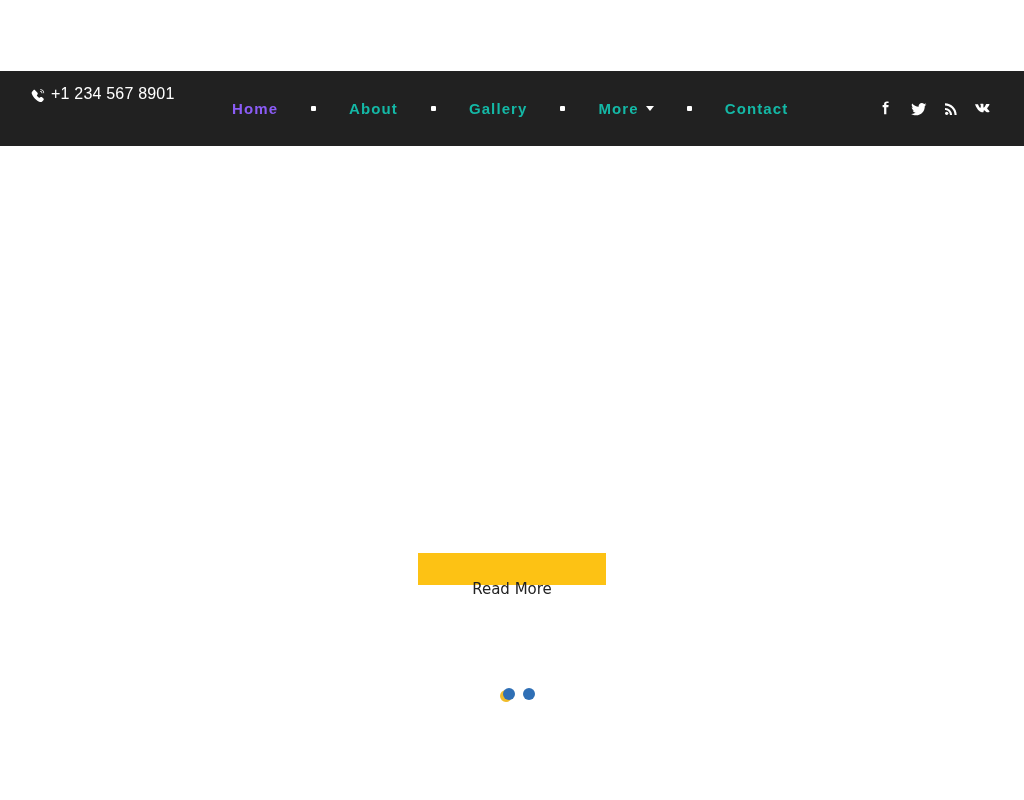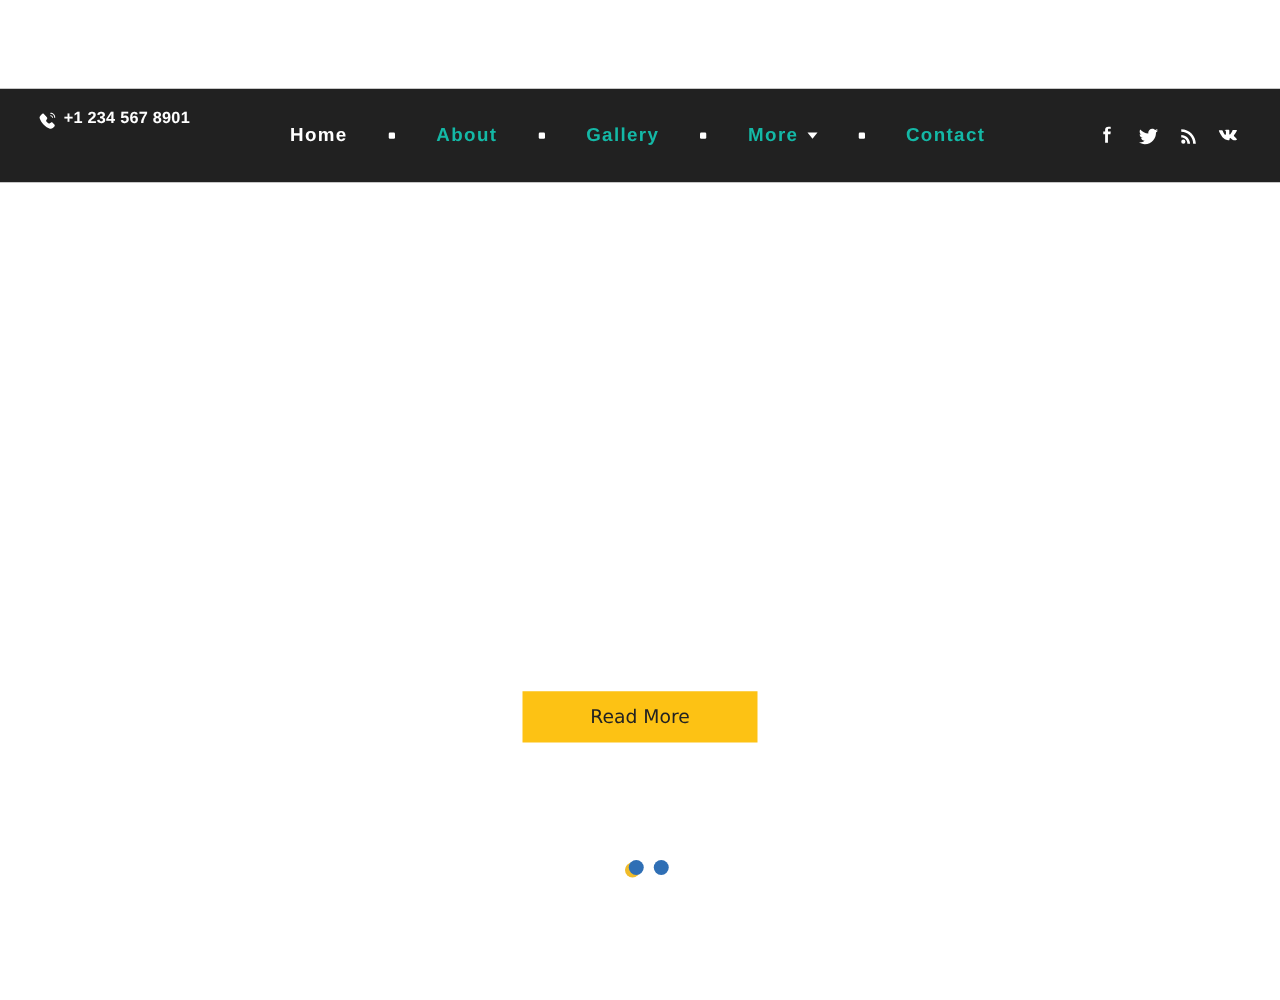--- a/index.html
+++ b/index.html
@@ -30,26 +30,26 @@
     align-items: center;
   }
 
   
   .phone-block {
     position: absolute;
     left: 30px;
     top: 12px;
     width: 180px;
     color: #ffffff;
-    font-size: 13px;
-    font-weight: bold;
+    font-size: 16px;
+    font-weight: normal;
     line-height: 22px;
     letter-spacing: 0.2px;
     display: flex;
-    align-items: flex-end;
+    align-items: center;
   }
   .phone-icon {
     display: inline-block;
     width: 16px;
     height: 16px;
     margin-right: 5px;
     margin-top: 3px;
     flex: 0 0 auto;
   }
   .phone-icon svg { display: block; }
@@ -69,21 +69,21 @@
     font-size: 15px;
     font-weight: bold;
     letter-spacing: 1.1px;
     text-decoration: none;
     cursor: pointer;
     white-space: nowrap;
     display: flex;
     align-items: center;
   }
   .nav-link.active {
-    color: #ffffff;
+    color: #8b5cf6;
   }
   .nav-sep {
     width: 5px;
     height: 5px;
     background: #ffffff;
     border-radius: 1px;
     margin: 0 33px;
     flex: 0 0 auto;
   }
   .caret-down {
@@ -128,30 +128,30 @@
     left: 0;
     right: 0;
     top: 0;
     bottom: 0;
   }
   .hero-btn {
     position: absolute;
     left: 418px;
     top: 407px;
     width: 188px;
-    height: 41px;
+    height: 30px;
     background: #fdc214;
     color: #222222;
     border: none;
     font-family: "DejaVu Sans", sans-serif;
     font-size: 15px;
     line-height: 41px;
     text-align: center;
     cursor: pointer;
-    padding: 0;
+    padding: 16px;
   }
 
   
   .carousel-dots {
     position: absolute;
     left: 498px;
     top: 538px;
     width: 50px;
     height: 20px;
   }

